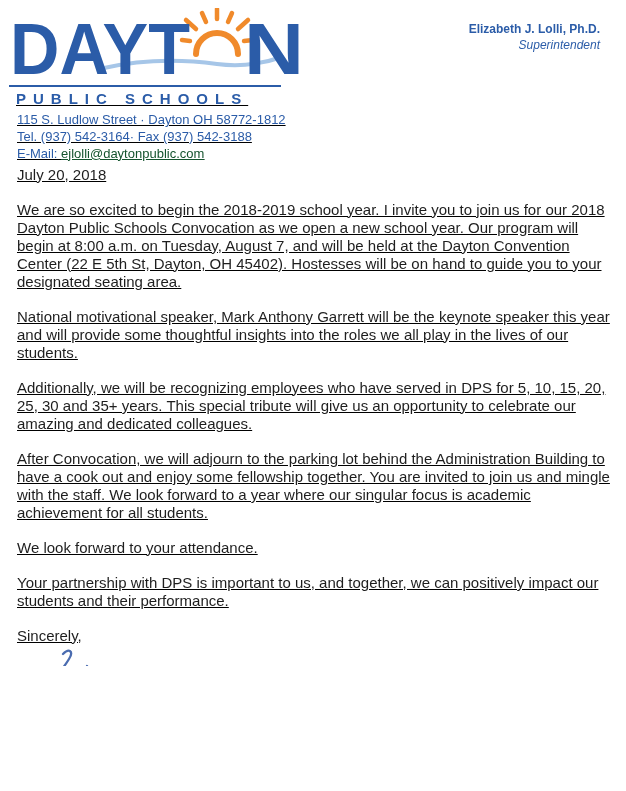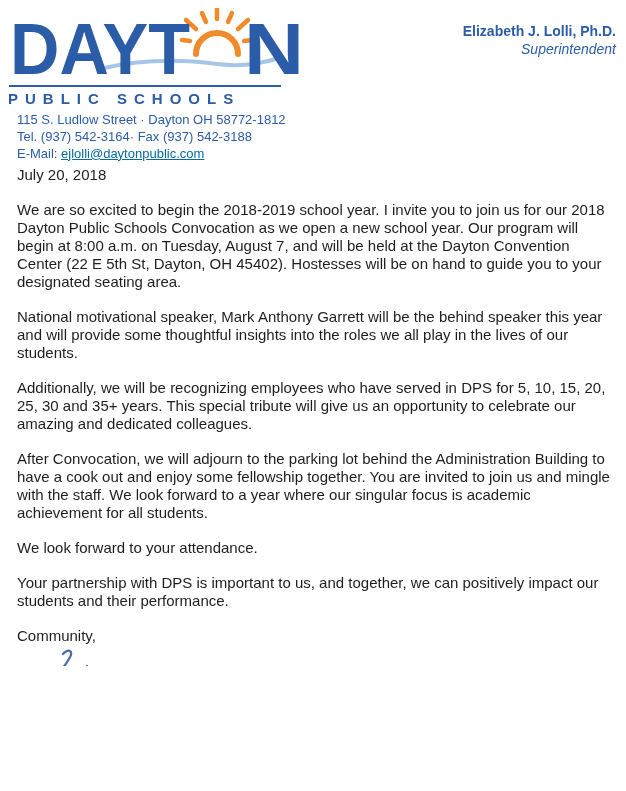--- a/index.html
+++ b/index.html
@@ -1,32 +1,32 @@
 <!DOCTYPE html>
 <html><head>
 <meta charset="utf-8">
 <style>
   html,body { margin:0; padding:0; background:#ffffff; }
   .page {
     position:relative; width:626px; height:666px; background:#ffffff;
-    font-family:"Liberation Sans", sans-serif; overflow:hidden;
+    font-family:"Liberation Sans", sans-serif; overflow:hidden;text-decoration:underline;
   }
   
   .letterhead { position:relative; padding:8px 0 0 8px; }
   .logo-word-svg { display:block; width:300px; height:76px; }
   .logo-rule { width:272px; height:2px; background:#2b5ca8; margin:1px 0 3px 1px; }
   .logo-sub {
     color:#2b5ca8; font-weight:bold; font-size:15px;
-    letter-spacing:7px; white-space:nowrap;
+    letter-spacing:7px; margin-left:8px; white-space:nowrap;
   }
   .addr { color:#2b5ca8; font-size:13px; line-height:1.3; margin:5px 0 0 9px; }
-  .addr .email-link { color:#0369a1; text-decoration:underline; cursor:pointer; }
+  .addr .email-link { color:#14532d; text-decoration:underline; cursor:pointer; }
   .contact {
-    position:absolute; top:22px; right:10px; text-align:right;
-    color:#2b5ca8; font-size:14px; line-height:1.3;
+    position:absolute; top:22px; right:26px; text-align:right;
+    color:#2b5ca8; font-size:12px; line-height:1.3;
   }
   .contact-name { font-weight:bold; }
   .contact-title { font-style:italic; }
   
   .letter-body { padding:0 16px 0 17px; color:#1e1e1e; font-size:15px; line-height:18px; }
   .letter-body p { max-width:600px; }
   .date { margin:3px 0 0 0; }
   .salutation { margin:58px 0 0 0; }
   .par { margin:17px 0 0 0; }
   .closing { margin:17px 0 0 0; }
@@ -75,27 +75,27 @@
       <div class="contact-name">Elizabeth J. Lolli, Ph.D.</div>
       <div class="contact-title">Superintendent</div>
     </div>
 
   </header>
 
   <main class="letter-body">
     <p class="date">July 20, 2018</p>
 
     <p class="par">We are so excited to begin the 2018-2019 school year. I invite you to join us for our 2018 Dayton Public Schools Convocation as we open a new school year. Our program will begin at 8:00 a.m. on Tuesday, August 7, and will be held at the Dayton Convention Center (22 E 5th St, Dayton, OH 45402). Hostesses will be on hand to guide you to your designated seating area.</p>
-    <p class="par">National motivational speaker, Mark Anthony Garrett will be the behind speaker this year and will provide some thoughtful insights into the roles we all play in the lives of our students.</p>
+    <p class="par">National motivational speaker, Mark Anthony Garrett will be the keynote speaker this year and will provide some thoughtful insights into the roles we all play in the lives of our students.</p>
     <p class="par">Additionally, we will be recognizing employees who have served in DPS for 5, 10, 15, 20, 25, 30 and 35+ years.  This special tribute will give us an opportunity to celebrate our amazing and dedicated colleagues.</p>
     <p class="par">After Convocation, we will adjourn to the parking lot behind the Administration Building to have a cook out and enjoy some fellowship together. You are invited to join us and mingle with the staff. We look forward to a year where our singular focus is academic achievement for all students.</p>
     <p class="par">We look forward to your attendance.</p>
     <p class="par">Your partnership with DPS is important to us, and together, we can positively impact our students and their performance.</p>
 
-    <p class="closing">Community,</p>
+    <p class="closing">Sincerely,</p>
 
     <svg class="signature-svg" viewBox="0 0 156 58">
       <g fill="none" stroke="#4a6cb0" stroke-width="2.3" stroke-linecap="round" stroke-linejoin="round">
 
         <path d="M46,6 C52,0 57,3 52,11 C44,24 30,40 20,49 C12,56 4,54 7,47 C10,40 20,34 27,37 C32,39 31,45 26,47"></path>
 
         <path d="M40,37 C38,42 36,46 35,49"></path>
 
         <path d="M53,20 C50,30 47,42 45,49 C49,41 56,35 59,40 C61,44 56,49 51,48"></path>
         <path d="M70,18 C67,29 64,42 62,49 C66,41 73,35 76,40 C78,44 73,49 68,48"></path>

